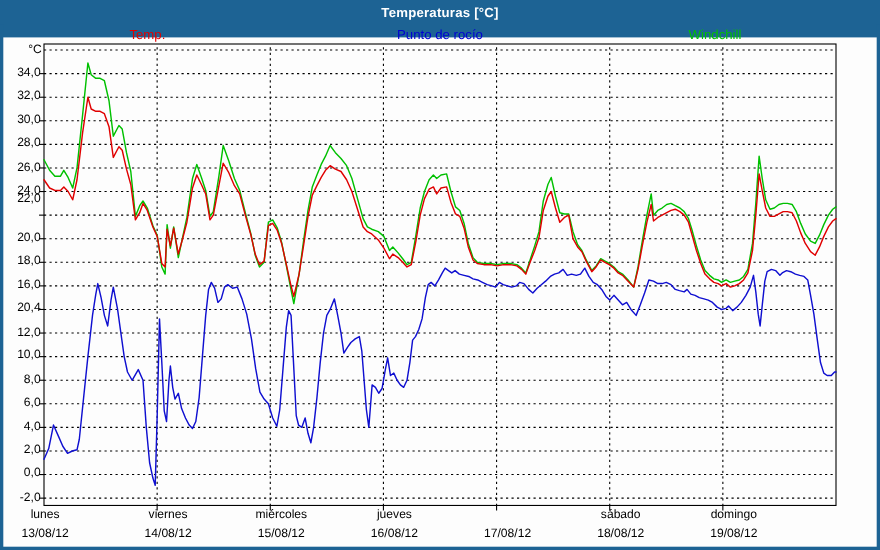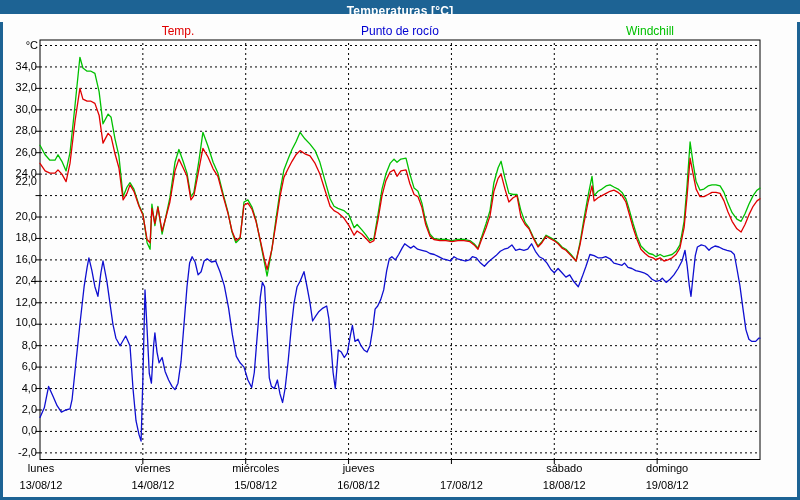--- a/index.html
+++ b/index.html
@@ -1,21 +1,21 @@
 <!DOCTYPE html>
 <html><head>
 <meta charset="utf-8">
 <style>
   html,body{margin:0;padding:0;background:#ffffff;}
   .window{
     position:relative;width:800px;height:500px;background:#fdfdfd;
     font-family:"Liberation Sans",sans-serif;overflow:hidden;
   }
   .titlebar{
-    position:absolute;left:0;top:0;width:800px;height:14px;
+    position:absolute;left:0;top:0;width:800px;height:34px;
     background:#1d6394;text-align:center;
   }
   .titlebar .title{
     color:#ffffff;font-size:12px;font-weight:bold;line-height:22px;
     letter-spacing:0.2px;
   }
   .edge{position:absolute;background:#1d6394;}
   .edge-left{left:0;top:22px;width:3px;height:478px;}
   .edge-right{right:0;top:22px;width:3px;height:478px;}
   .edge-bottom{left:0;bottom:0;width:800px;height:3px;}
@@ -42,21 +42,21 @@
 </style>
 </head>
 <body>
 
 <div class="window">
   <div class="titlebar">
     <span class="title">Temperaturas [°C]</span>
   </div>
 
   <div>
-    <span class="legend-item" style="left: 134px; color: rgb(224, 0, 0); margin-left: 44px;">Temp.</span>
+    <span class="legend-item" style="left: 134px; color: rgb(224, 0, 0);">Temp.</span>
     <span class="legend-item" style="left: 400px; color: rgb(0, 0, 210);">Punto de rocío</span>
     <span class="legend-item" style="left: 650px; color: rgb(0, 192, 0);">Windchill</span>
   </div>
 
   <div class="unit-label">°C</div>
 
   <div id="ylabels">
       <div class="ylabel" style="top: 59.94px;">34,0</div>
       <div class="ylabel" style="top: 81.38px;">32,0</div>
       <div class="ylabel" style="top: 102.82px;">30,0</div>

